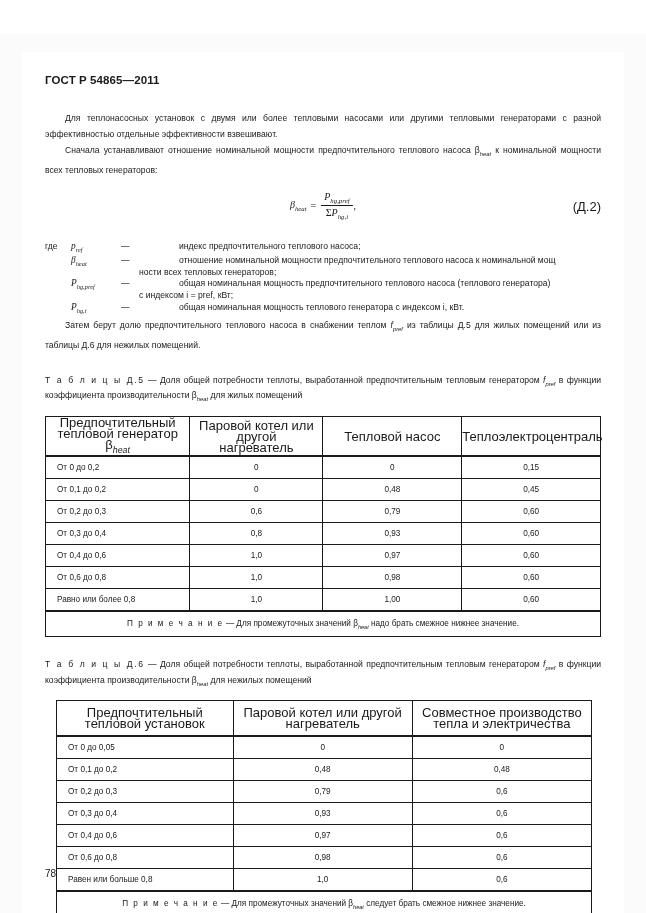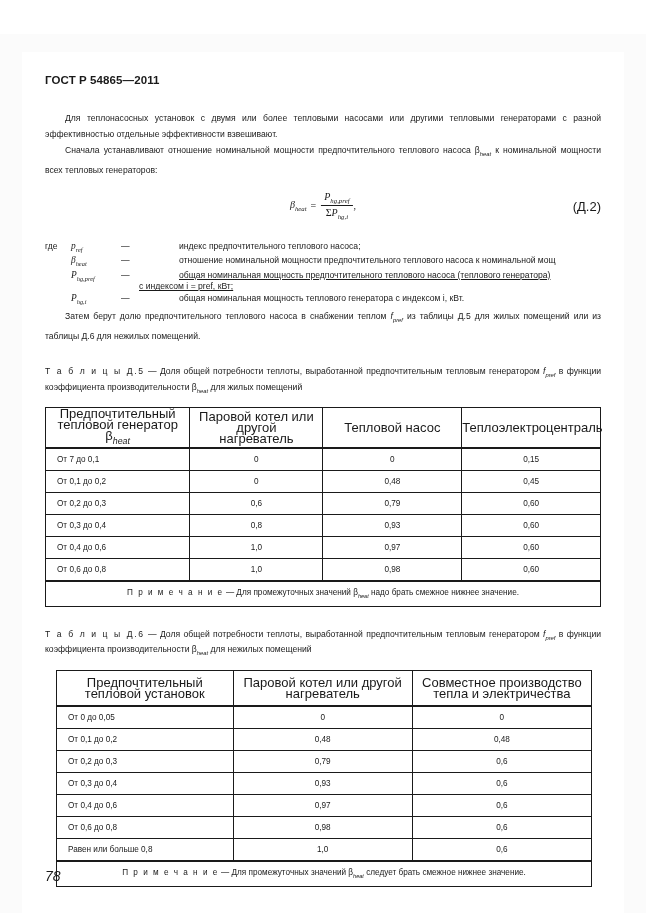--- a/index.html
+++ b/index.html
@@ -165,22 +165,21 @@
   }
   .note-sp { letter-spacing: 1.5px; }
 
   .t5wrap { width: 556px; }
   .t6wrap { width: 536px; margin-left: 11px; }
 
   .page-num {
     position: absolute;
     left: 23px;
     top: 816px;
-    font-size: 14px;
-    font-style: italic;
+    font-size: 10px;
   }
 </style>
 </head>
 <body>
 
 <div class="page">
   <div class="sheet">
 
     <div class="content">
 
@@ -211,28 +210,29 @@
           <div class="def-dash">—</div>
           <div class="def-txt">индекс предпочтительного теплового насоса;</div>
         </div>
 
         <div class="def-row">
           <div class="def-lead"></div>
           <div class="def-sym"><span>β</span><sub>heat</sub></div>
           <div class="def-dash">—</div>
           <div style="flex:1 1 auto;">
             <div class="def-txt">отношение номинальной  мощности  предпочтительного  теплового  насоса к номинальной мощ­</div>
+            <div class="def-txt second">ности всех тепловых генераторов;</div>
           </div>
         </div>
 
         <div class="def-row">
           <div class="def-lead"></div>
           <div class="def-sym"><span>P</span><sub>hg,pref</sub></div>
           <div class="def-dash">—</div>
-          <div style="flex:1 1 auto;text-decoration:underline;">
+          <div style="flex:1 1 auto;">
             <div class="def-txt">общая номинальная   мощность   предпочтительного   теплового насоса (теплового  генератора)</div>
             <div class="def-txt second">с индексом i = pref, кВт;</div>
           </div>
         </div>
 
         <div class="def-row">
           <div class="def-lead"></div>
           <div class="def-sym"><span>P</span><sub>hg,i</sub></div>
           <div class="def-dash">—</div>
           <div class="def-txt">общая номинальная мощность теплового генератора с индексом i, кВт.</div>
@@ -270,21 +270,21 @@
               <th>
                 <div>Тепловой насос</div>
               </th>
               <th>
                 <div>Теплоэлектроцентраль</div>
               </th>
             </tr>
           </thead>
           <tbody>
             <tr>
-              <td class="left">От 7 до 0,1</td>
+              <td class="left">От 0 до 0,2</td>
               <td>0</td>
               <td>0</td>
               <td>0,15</td>
             </tr>
             <tr>
               <td class="left">От 0,1 до 0,2</td>
               <td>0</td>
               <td>0,48</td>
               <td>0,45</td>
             </tr>
@@ -303,20 +303,26 @@
             <tr>
               <td class="left">От 0,4 до 0,6</td>
               <td>1,0</td>
               <td>0,97</td>
               <td>0,60</td>
             </tr>
             <tr>
               <td class="left">От 0,6 до 0,8</td>
               <td>1,0</td>
               <td>0,98</td>
+              <td>0,60</td>
+            </tr>
+            <tr>
+              <td class="left">Равно или более 0,8</td>
+              <td>1,0</td>
+              <td>1,00</td>
               <td>0,60</td>
             </tr>
           </tbody>
           <tfoot>
             <tr>
               <td colspan="4"><span class="note-sp">П р и м е ч а н и е</span> <span>—</span><span> Для промежуточных значений β</span><sub>heat</sub><span> надо брать смежное нижнее значение.</span></td>
             </tr>
           </tfoot>
         </table>
       </div>

